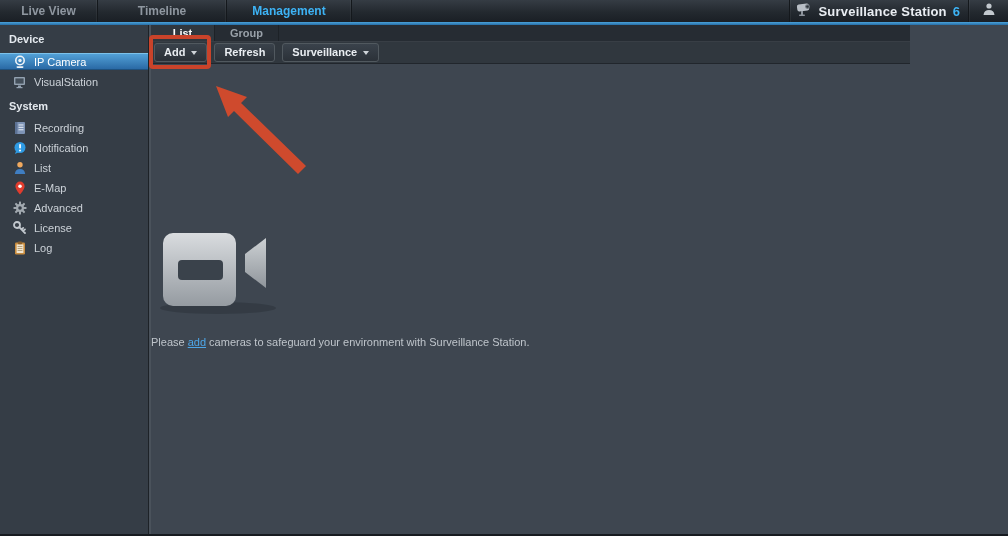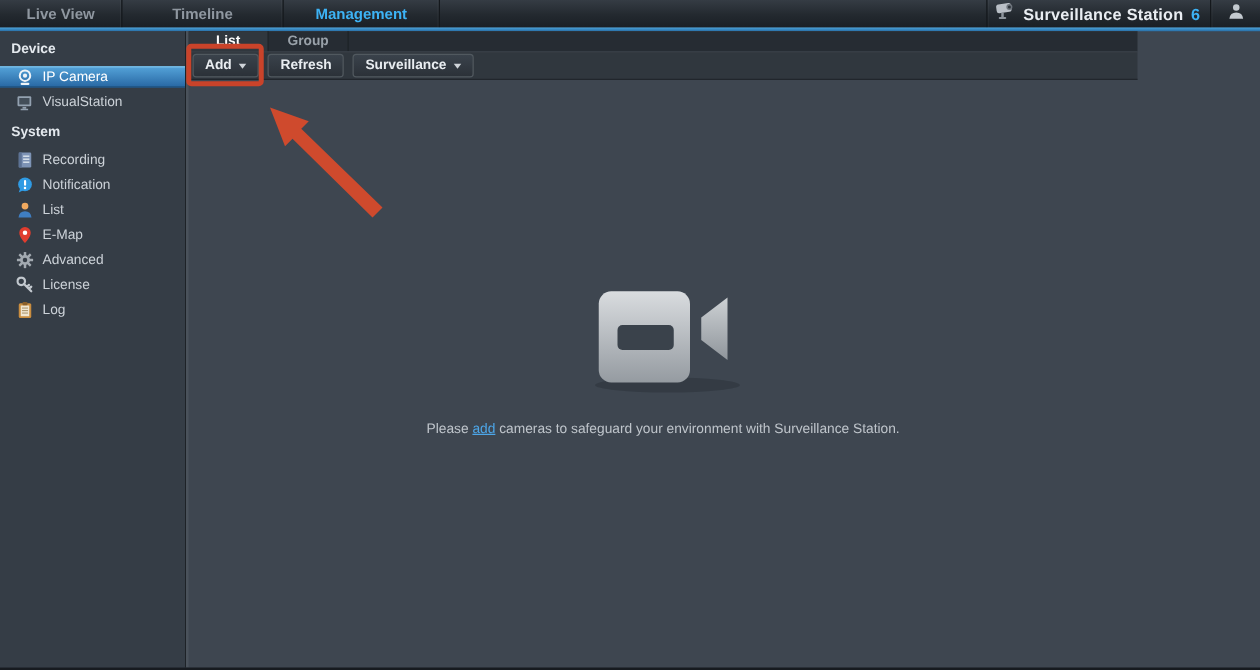--- a/index.html
+++ b/index.html
@@ -52,21 +52,21 @@
   .toolbar { height:23px; background:#30373e; border-bottom:1px solid #21262c; flex:none;
              display:flex; align-items:center; gap:7px; padding-left:3px;
              box-shadow:inset 0 1px 0 rgba(255,255,255,0.04); }
   .tbtn { height:19px; display:inline-flex; align-items:center; gap:6px; padding:0 9px;
           background:linear-gradient(#3a424b, #2b3138); border:1px solid #51595f; border-radius:3px;
           color:#e9edf1; font-size:11px; font-weight:bold; cursor:pointer; }
   .caret { width:0; height:0; border-left:3px solid transparent; border-right:3px solid transparent;
            border-top:4px solid #cfd4d9; margin-top:1px; }
 
   
-  .content { flex:1; position:relative; display:flex; flex-direction:column; align-items:center; }
+  .content { flex:1; position:relative; display:flex; flex-direction:column; }
   .cam-illustration { margin-top:163px; }
   .empty-msg { margin-top:13px; font-size:11px; color:#bfc5cb; }
   .empty-msg a { color:#4da6e8; text-decoration:underline; cursor:pointer; }
 
   
   .annotation { position:absolute; top:0; left:0; width:1008px; height:536px; pointer-events:none; }
 </style>
 </head>
 <body>
 

